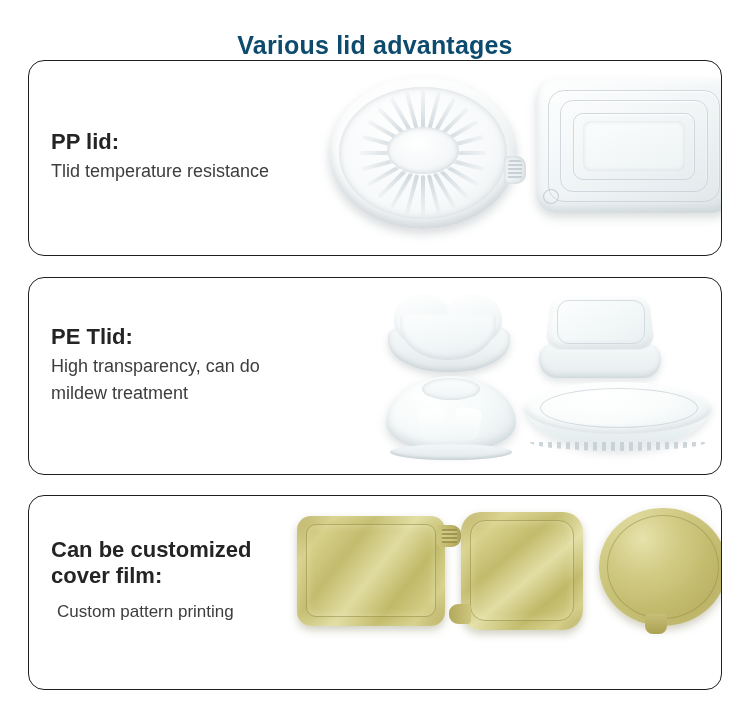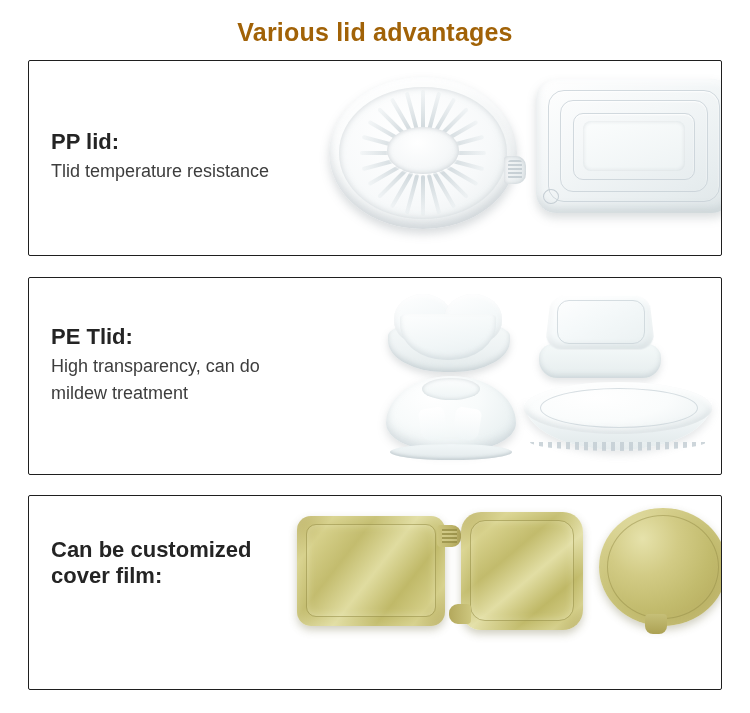--- a/index.html
+++ b/index.html
@@ -14,35 +14,35 @@
     color: #3a3a3a;
     overflow: hidden;
     position: relative;
   }
 
   
   .page-title {
     text-align: center;
     font-size: 25px;
     font-weight: bold;
-    color: #a16207;
+    color: #0c4a6e;
     letter-spacing: 0.2px;
-    padding-top: 15px;
+    padding-top: 28px;
     height: 34px;
     line-height: 34px;
   }
 
   
   .panel {
     position: absolute;
     left: 28px;
     width: 694px;
     box-sizing: border-box;
     border: 1.6px solid #1f1f1f;
-    border-radius: 2px;
+    border-radius: 16px;
     background: #ffffff;
     overflow: hidden;
   }
   #panel-1 { top: 60px;  height: 196px; }
   #panel-2 { top: 277px; height: 198px; }
   #panel-3 { top: 495px; height: 195px; }
 
   .panel-text {
     position: absolute;
     left: 22px;
@@ -493,20 +493,21 @@
     </div>
 
   </div>
 </div>
 
 <div class="panel" id="panel-3">
 
   <div class="panel-text">
     <div class="panel-heading">Can be customized
 cover film:</div>
+    <div class="panel-sub">Custom pattern printing</div>
   </div>
 
   <div class="art">
 
     <div class="obj foil-rect">
       <div class="fbody"></div>
       <div class="finner"></div>
       <div class="ftab"></div>
     </div>
 

